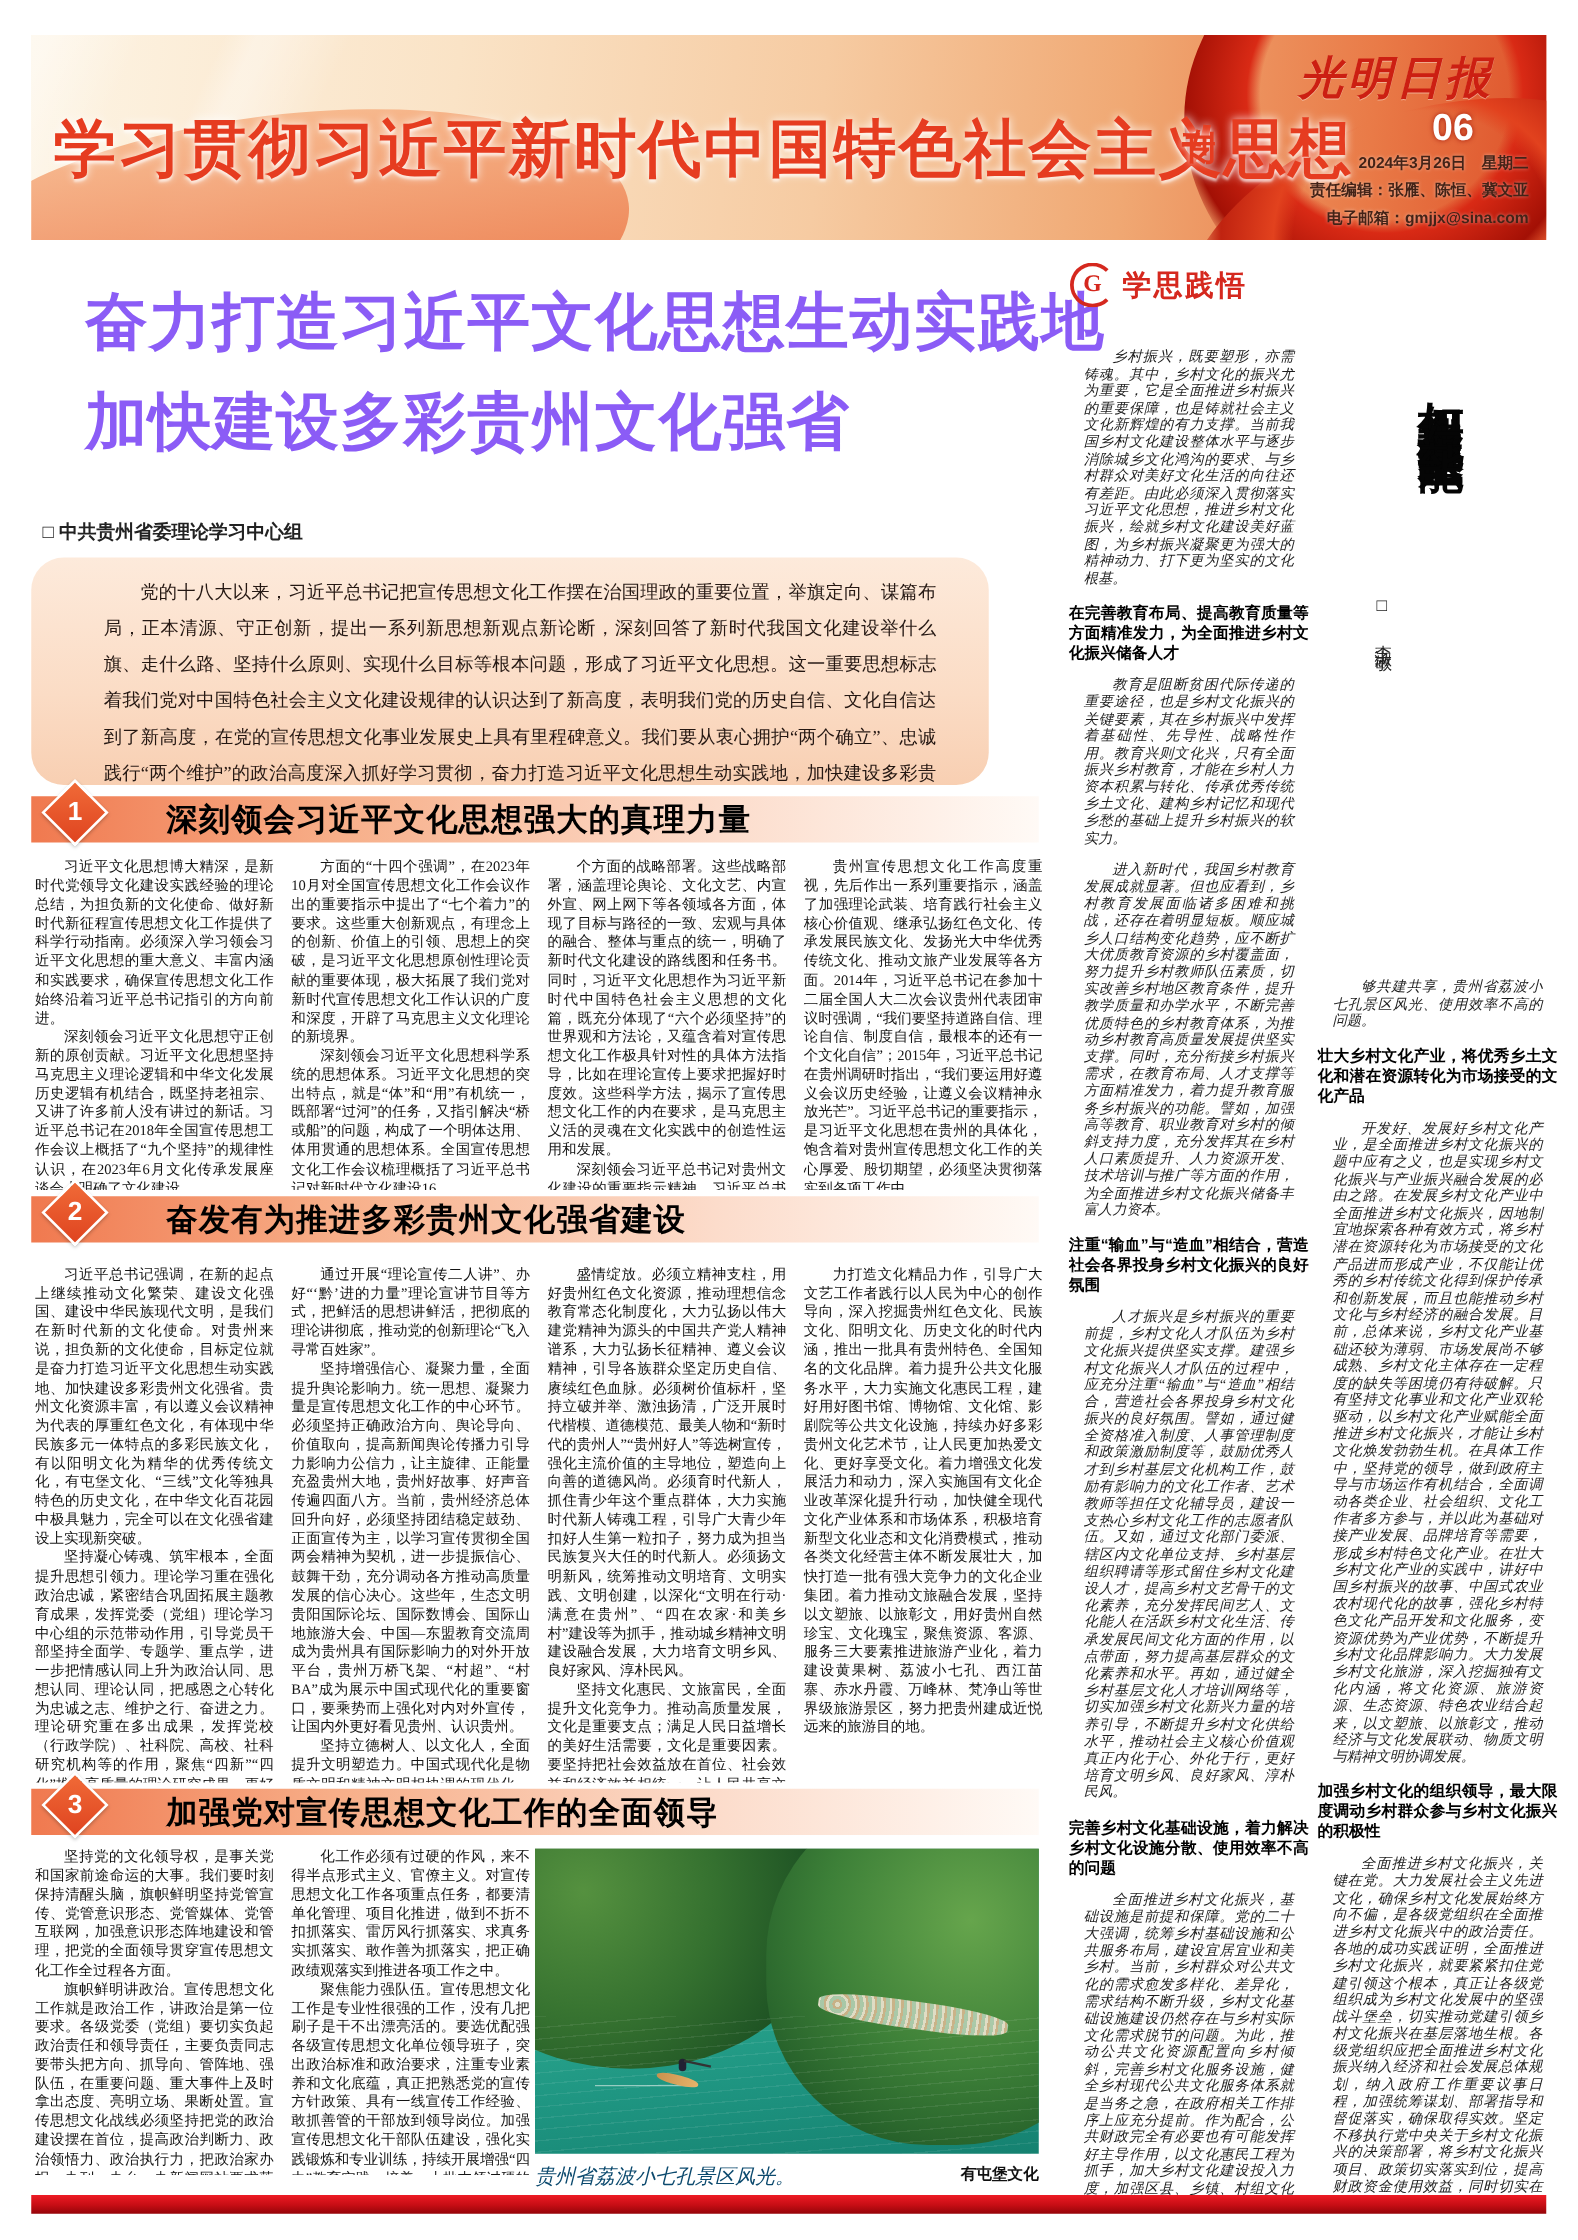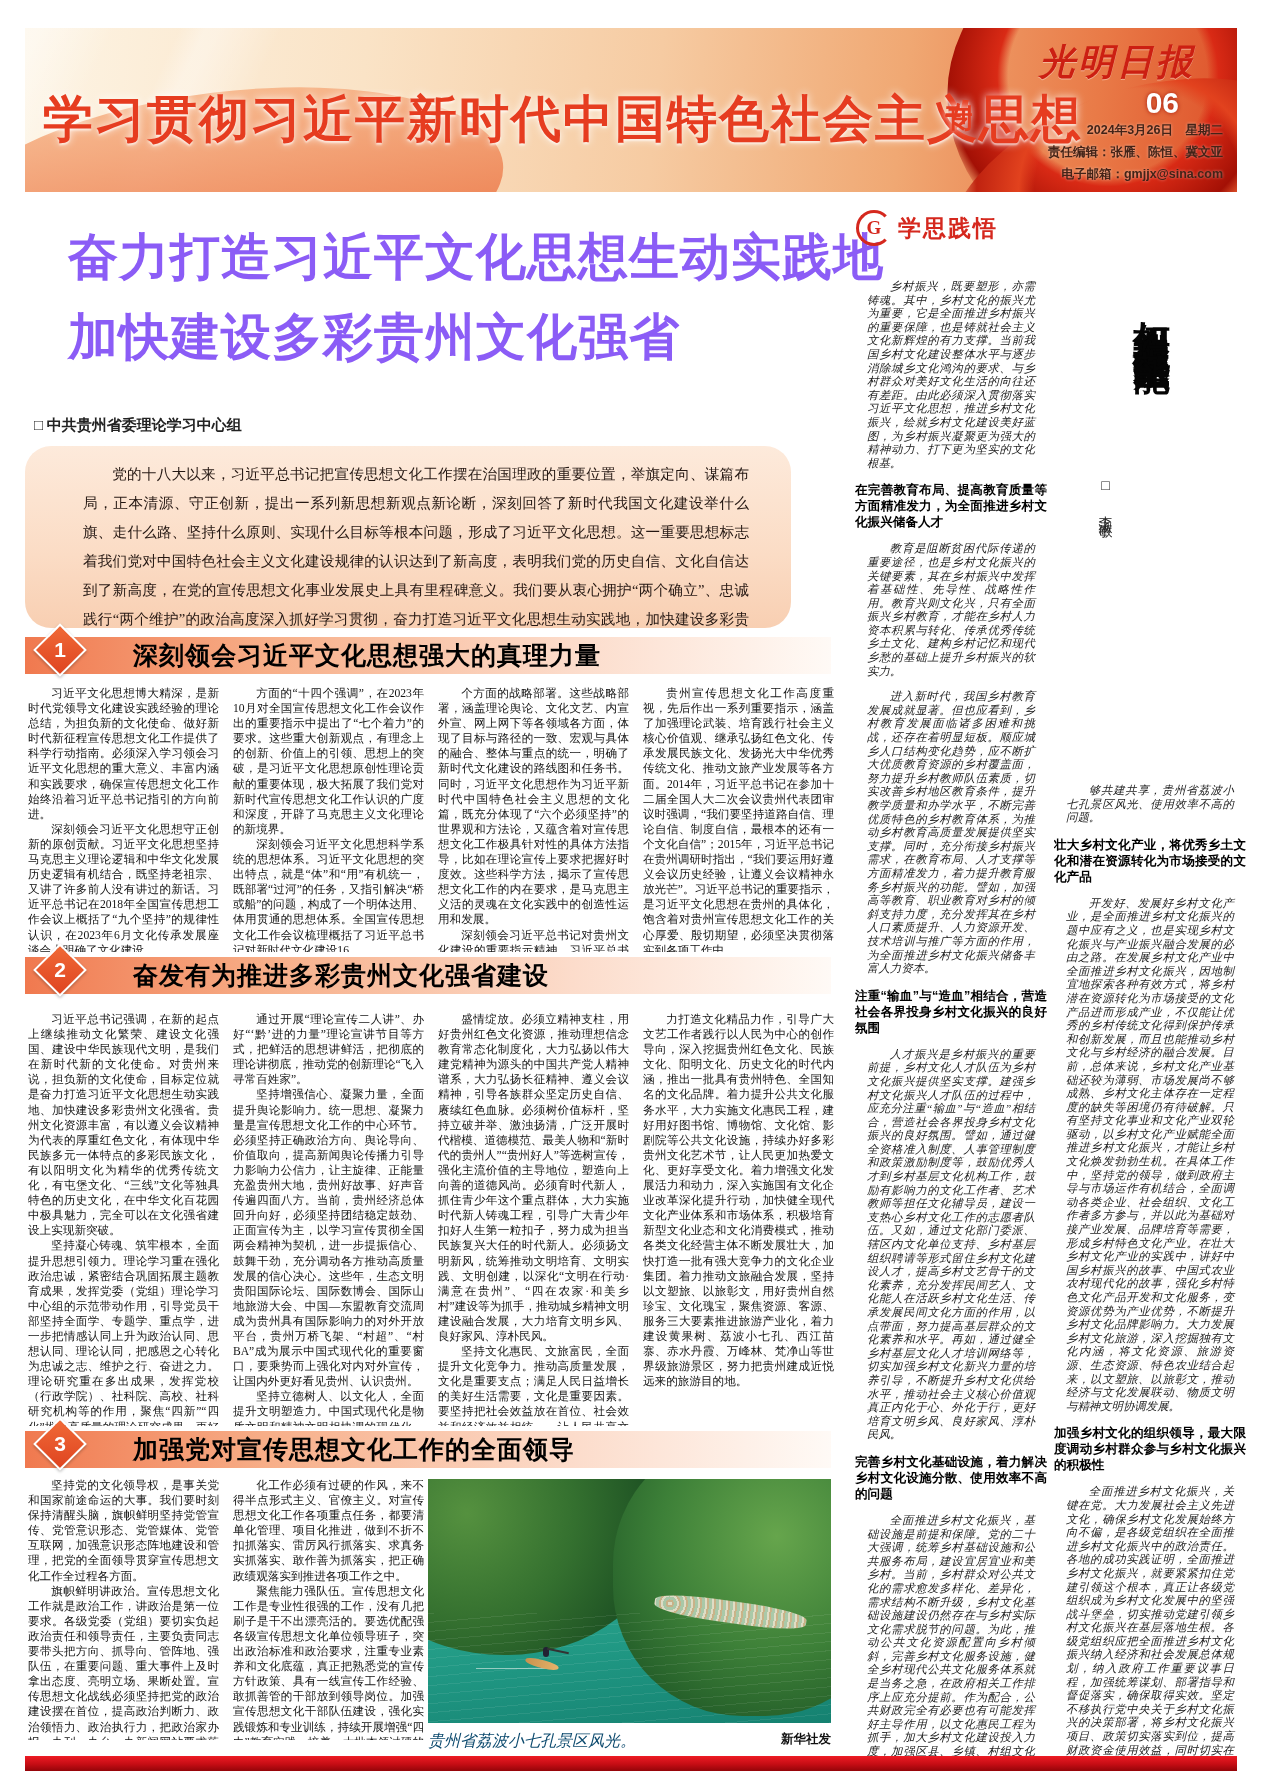--- a/index.html
+++ b/index.html
@@ -28,21 +28,21 @@
           text-shadow:0 1px 0 rgba(255,255,255,.4);text-align:center;}
   .pagenum{position:absolute;right:58px;top:58px;font-size:30px;font-weight:bold;color:#fff;
           text-shadow:0 0 4px rgba(150,10,5,.8);}
   .dateblock{position:absolute;right:14px;bottom:6px;text-align:right;font-size:12.5px;line-height:1.75;
           color:#432317;font-weight:bold;text-shadow:0 0 3px rgba(255,255,255,.5);}
   
   .hl{position:absolute;left:30px;width:810px;font-size:50px;line-height:1.0;font-weight:900;color:#8b5cf6;
       font-family:Liberation Sans, sans-serif;letter-spacing:1px;white-space:nowrap;margin-left:38px;}
   .hl1{top:232px;} .hl2{top:312px;}
   .byline{position:absolute;left:34px;top:416px;font-size:15px;color:#222;font-weight:bold;
-      font-family:Liberation Serif, serif;}
+      font-family:Liberation Sans, sans-serif;}
   .intro{position:absolute;left:25px;top:446px;width:766px;height:182px;border-radius:26px;
       background:linear-gradient(180deg,#fdeadb 0%,#fbdcc5 60%,#f8cfb2 100%);
       padding:0;box-sizing:border-box;}
   .intro-text{margin:14px 42px 0 58px;font-size:14.6px;line-height:29px;text-align:justify;text-indent:2em;
       color:#241712;font-family:"Liberation Serif","DejaVu Serif",serif;}
   .secstrip{position:absolute;left:25px;width:806px;height:37px;
       background:linear-gradient(90deg,#f0794f 0%,#f7ae88 30%,#fcdccb 68%,#fffaf6 100%);}
   .s1{top:637px;} .s2{top:957px;} .s3{top:1431px;}
   .diamond{position:absolute;left:16px;top:-6px;width:34px;height:34px;background:linear-gradient(135deg,#f06a37,#df4420);
       transform:rotate(45deg);border:2px solid #fff;box-shadow:1px 1px 3px rgba(0,0,0,.25);}
@@ -198,21 +198,21 @@
   <div class="ph-forest-r"></div>
   <div class="ph-ripple"></div>
   <div class="ph-shore"></div>
   <div class="ph-wake"></div>
   <div class="ph-boat"></div>
   <div class="ph-person"></div>
   <div class="ph-paddle"></div>
 </div>
 <div class="capline">
   <span class="cap">贵州省荔波小七孔景区风光。</span>
-  <span class="credit">新华社发</span>
+  <span class="credit">有屯堡文化</span>
 </div>
 
 <div class="eyebrow">
   <span class="gicon">G</span>
   <span class="eyebrow-text">学思践悟</span>
 </div>
 <div class="sidecol colA">
     <p>乡村振兴，既要塑形，亦需铸魂。其中，乡村文化的振兴尤为重要，它是全面推进乡村振兴的重要保障，也是铸就社会主义文化新辉煌的有力支撑。当前我国乡村文化建设整体水平与逐步消除城乡文化鸿沟的要求、与乡村群众对美好文化生活的向往还有差距。由此必须深入贯彻落实习近平文化思想，推进乡村文化振兴，绘就乡村文化建设美好蓝图，为乡村振兴凝聚更为强大的精神动力、打下更为坚实的文化根基。</p>
     <div class="sub">在完善教育布局、提高教育质量等方面精准发力，为全面推进乡村文化振兴储备人才</div>
     <p>教育是阻断贫困代际传递的重要途径，也是乡村文化振兴的关键要素，其在乡村振兴中发挥着基础性、先导性、战略性作用。教育兴则文化兴，只有全面振兴乡村教育，才能在乡村人力资本积累与转化、传承优秀传统乡土文化、建构乡村记忆和现代乡愁的基础上提升乡村振兴的软实力。</p>

